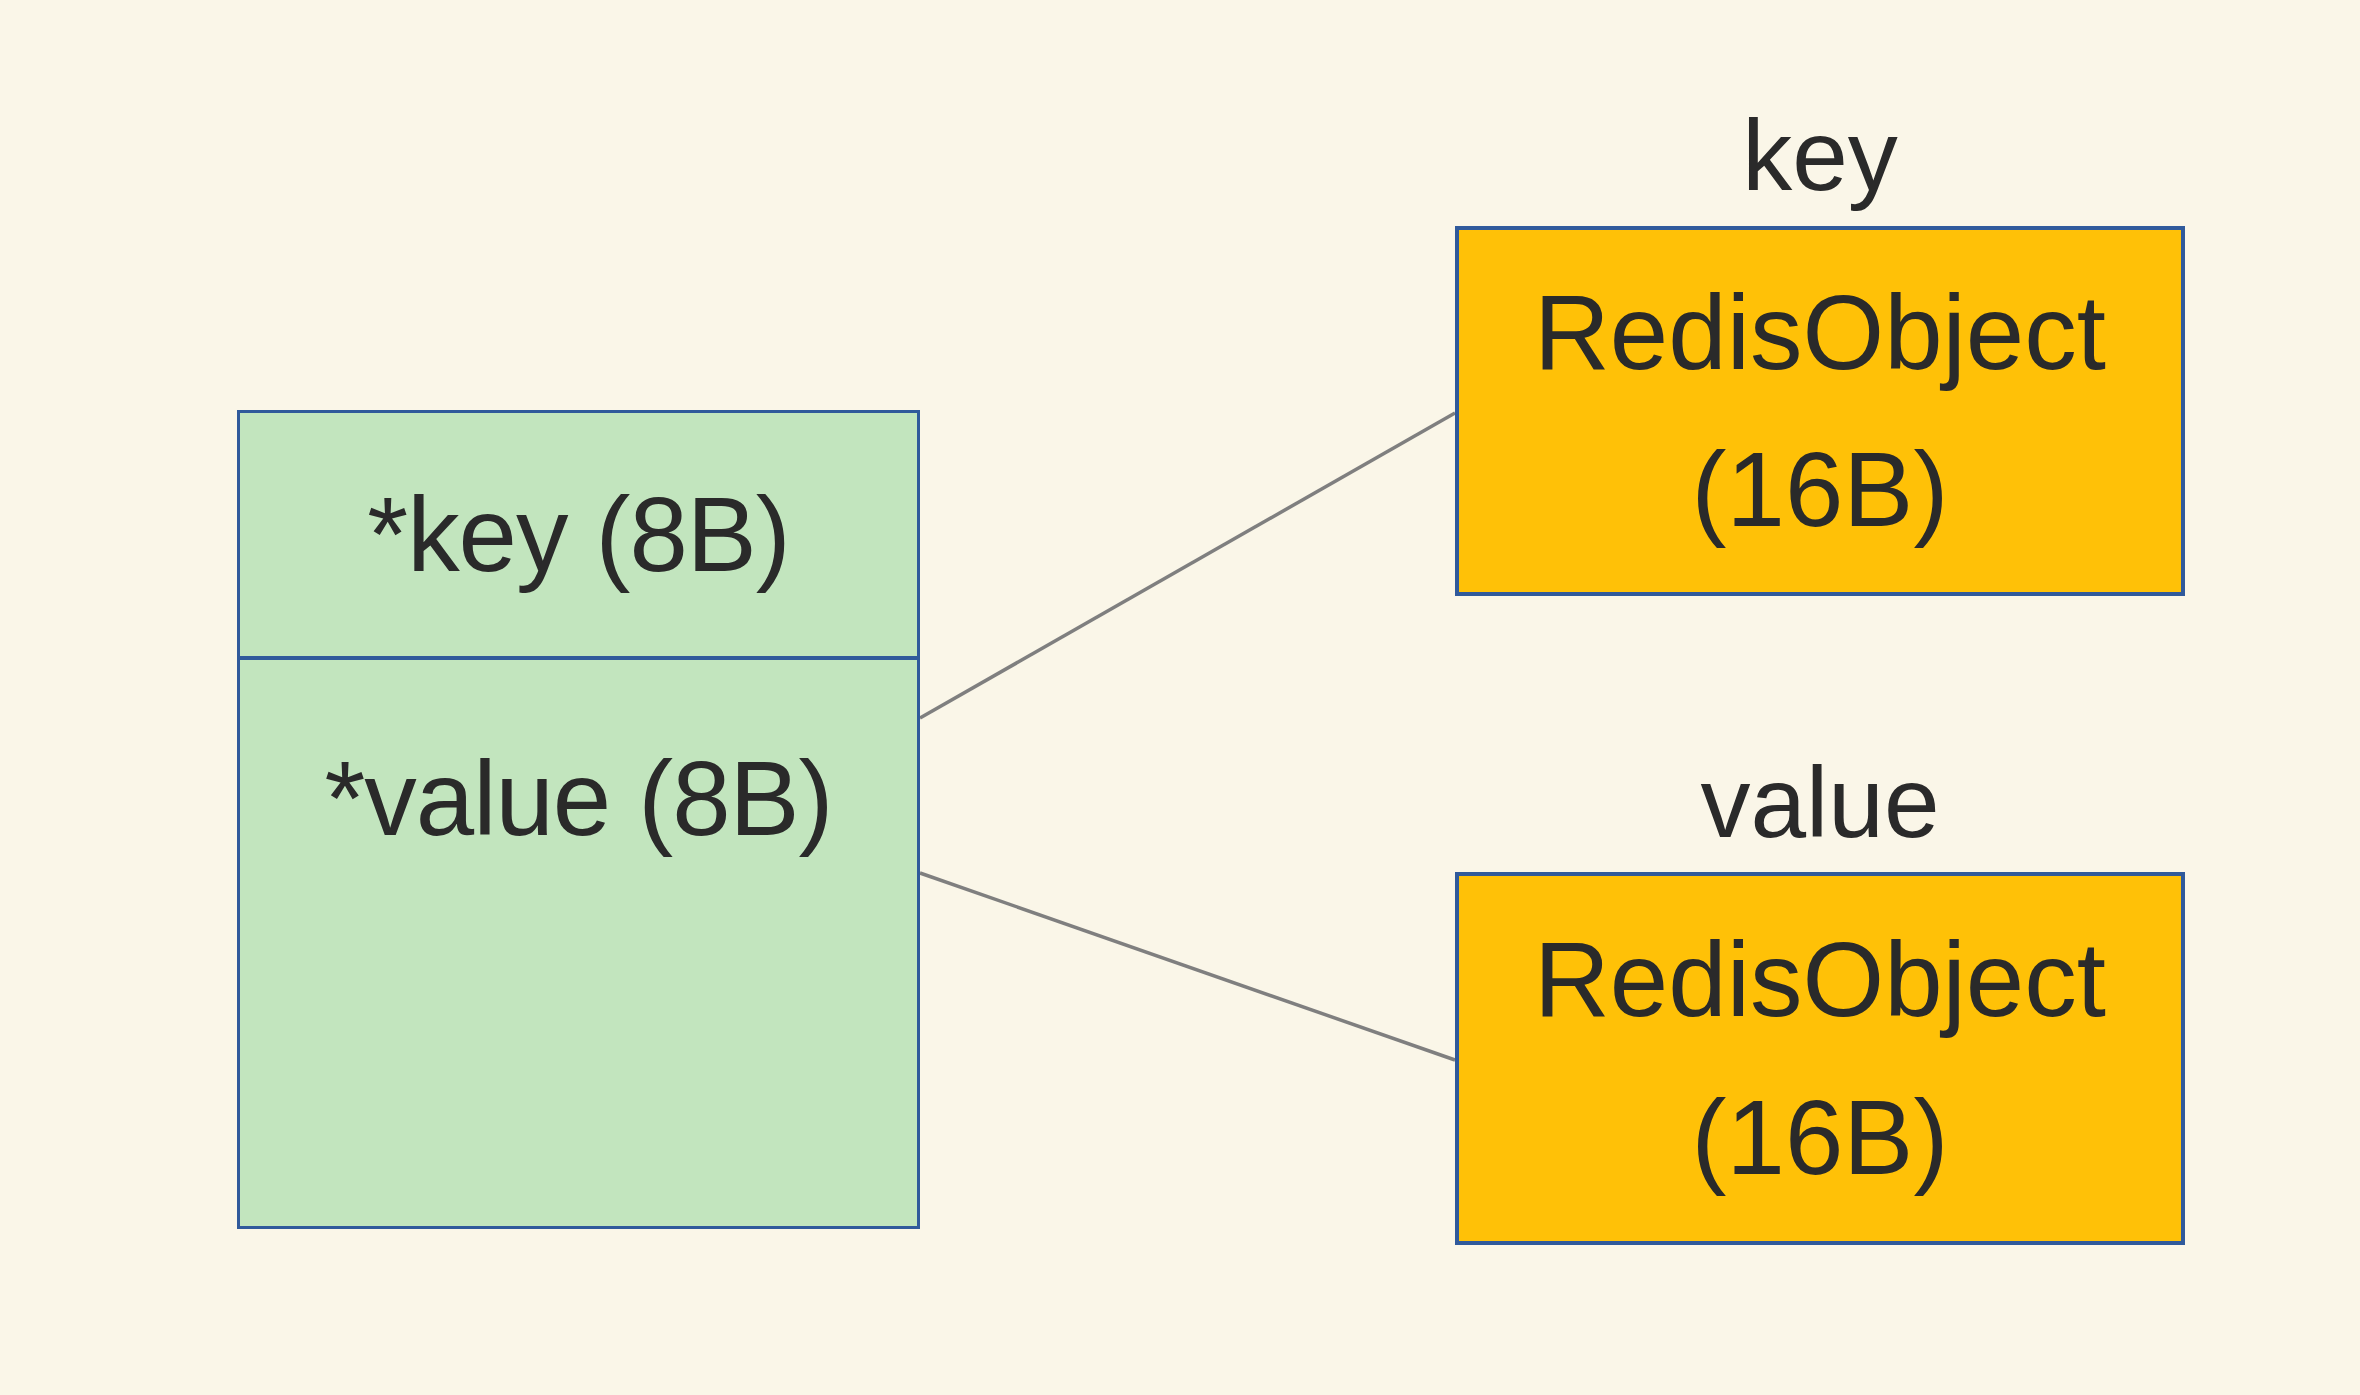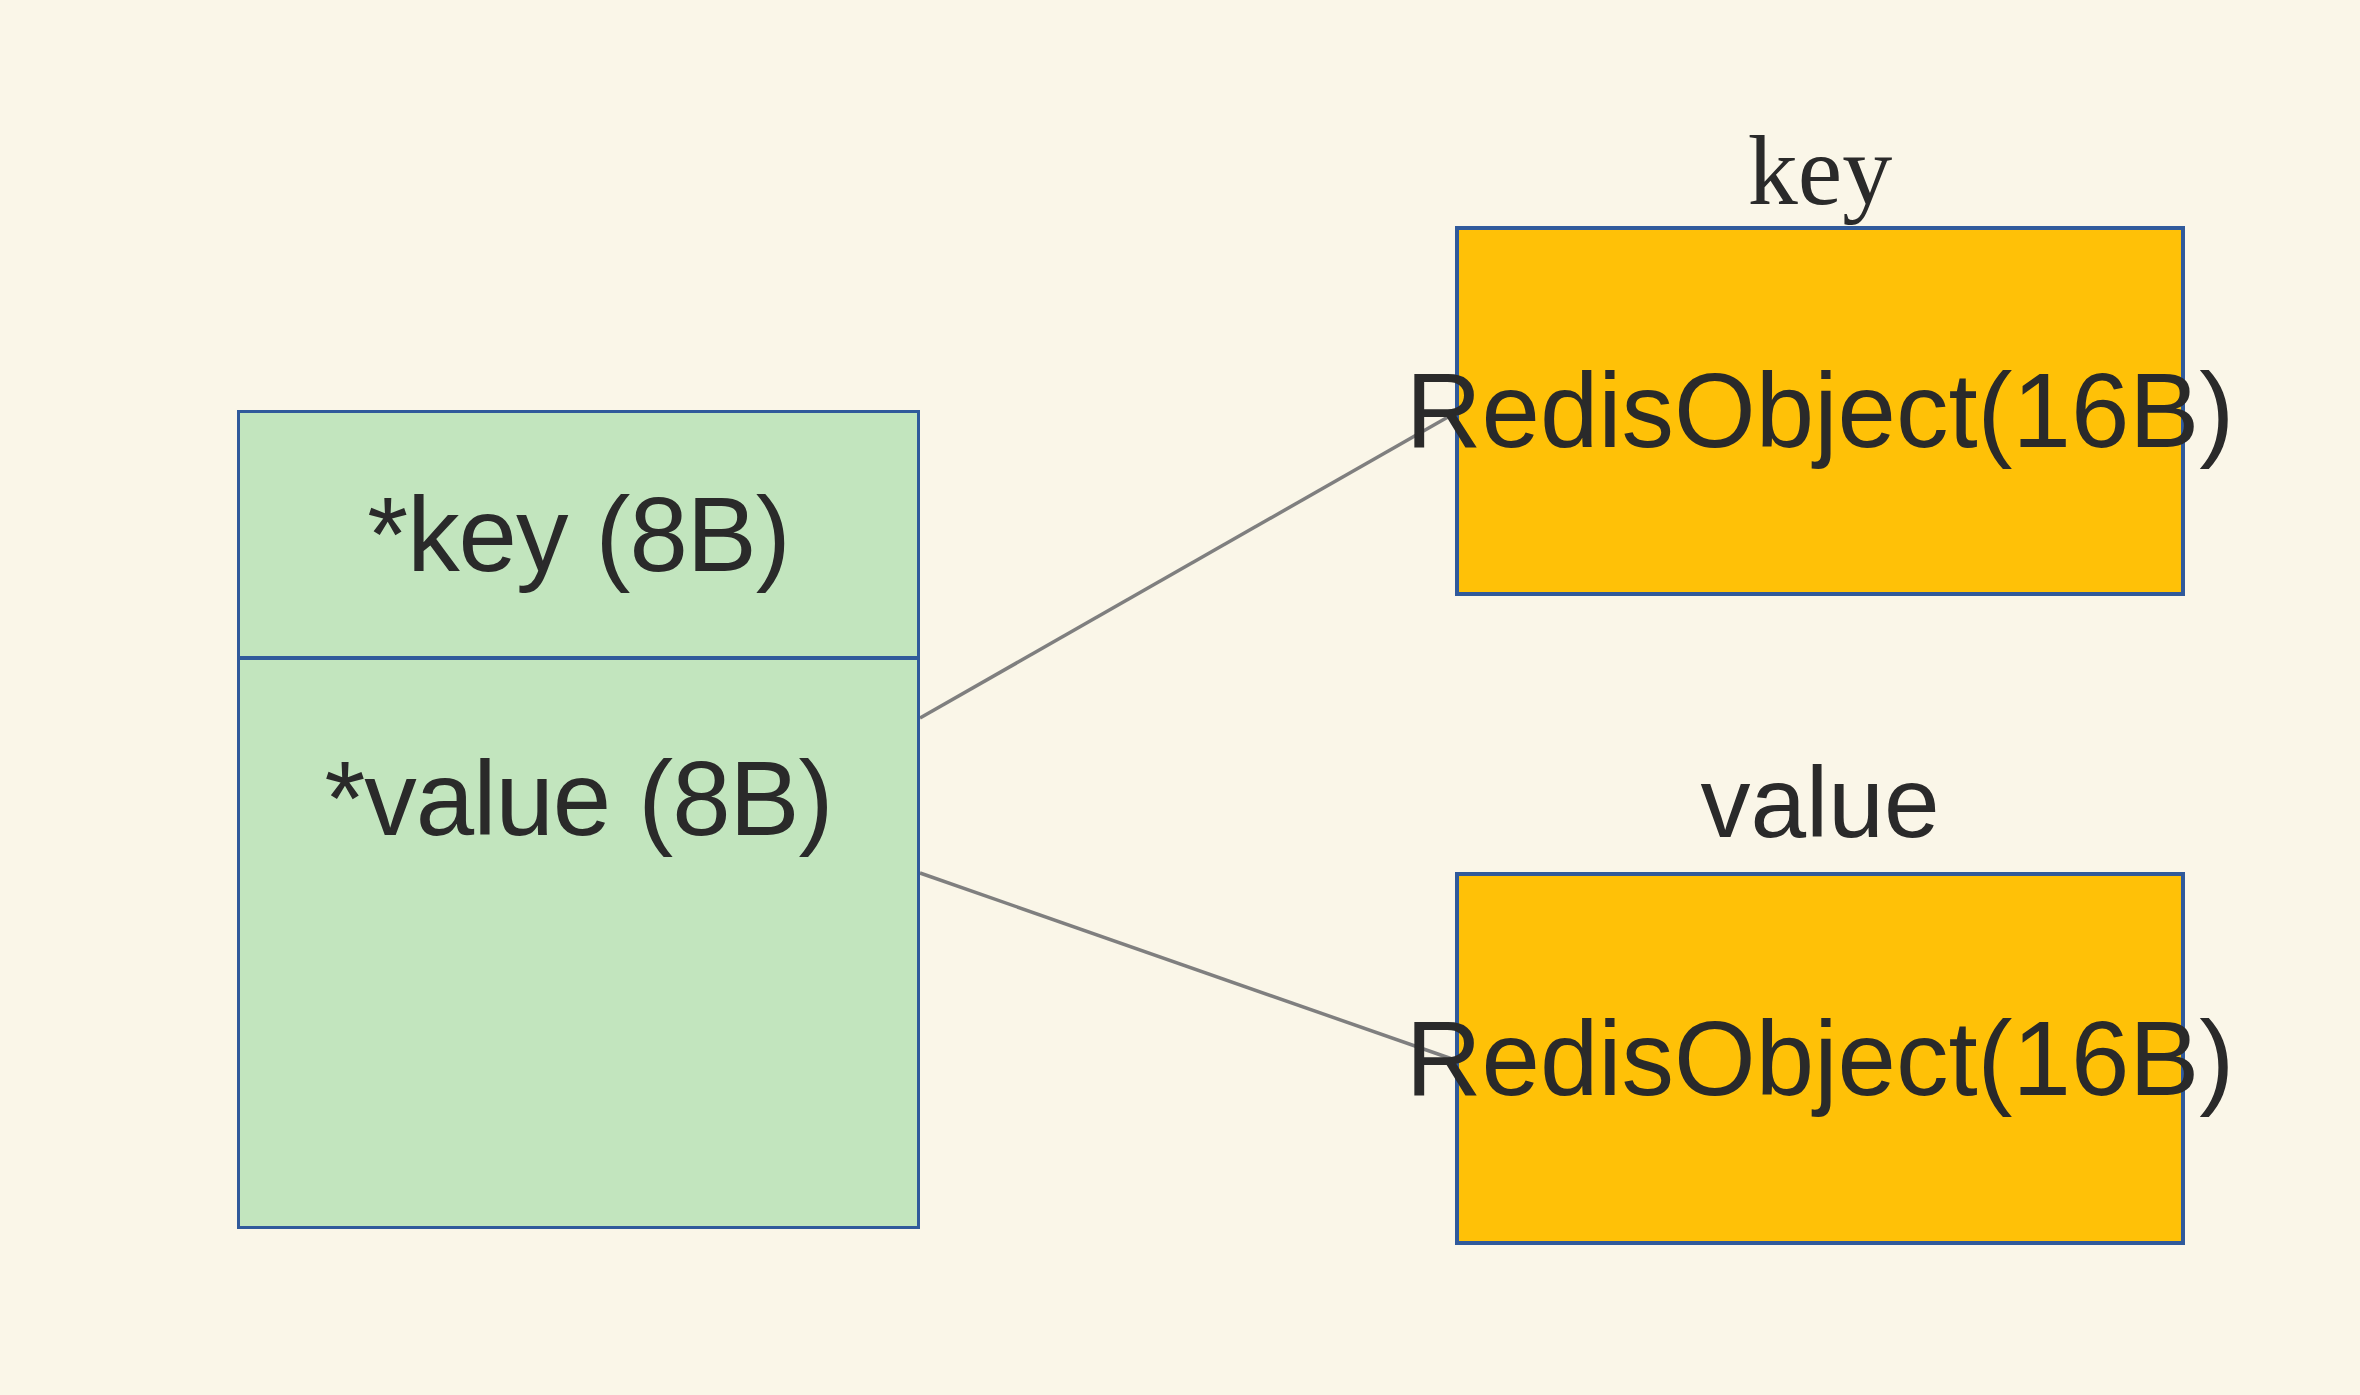--- a/index.html
+++ b/index.html
@@ -59,41 +59,41 @@
     border-top: 4px solid var(--border-blue);
   }
   
   .obj {
     position: absolute;
     left: 1455px;
     width: 730px;
     background: var(--node-orange);
     border: 4px solid var(--border-blue);
     display: flex;
-    flex-direction: row;
+    flex-direction: column;
     align-items: center;
     justify-content: center;
     font-size: 105px;
     line-height: 1.5;
     white-space: nowrap;
   }
   .obj-key { top: 226px; height: 370px; }
   .obj-value { top: 872px; height: 373px; }
   
   .obj-label {
     position: absolute;
     left: 1455px;
     width: 730px;
     height: 110px;
     line-height: 110px;
     text-align: center;
     font-size: 100px;
     white-space: nowrap;
   }
-  .label-key { top: 116px; font-family: Liberation Serif, serif; }
+  .label-key { top: 100px; }
   .label-value { top: 747px; }
 </style>
 </head>
 <body>
 
 <div class="canvas">
 
   <svg class="connectors" viewBox="0 0 2360 1395" xmlns="http://www.w3.org/2000/svg">
     <line class="connector" x1="920" y1="718" x2="1455" y2="413"></line>
     <line class="connector" x1="920" y1="873" x2="1455" y2="1060"></line>

